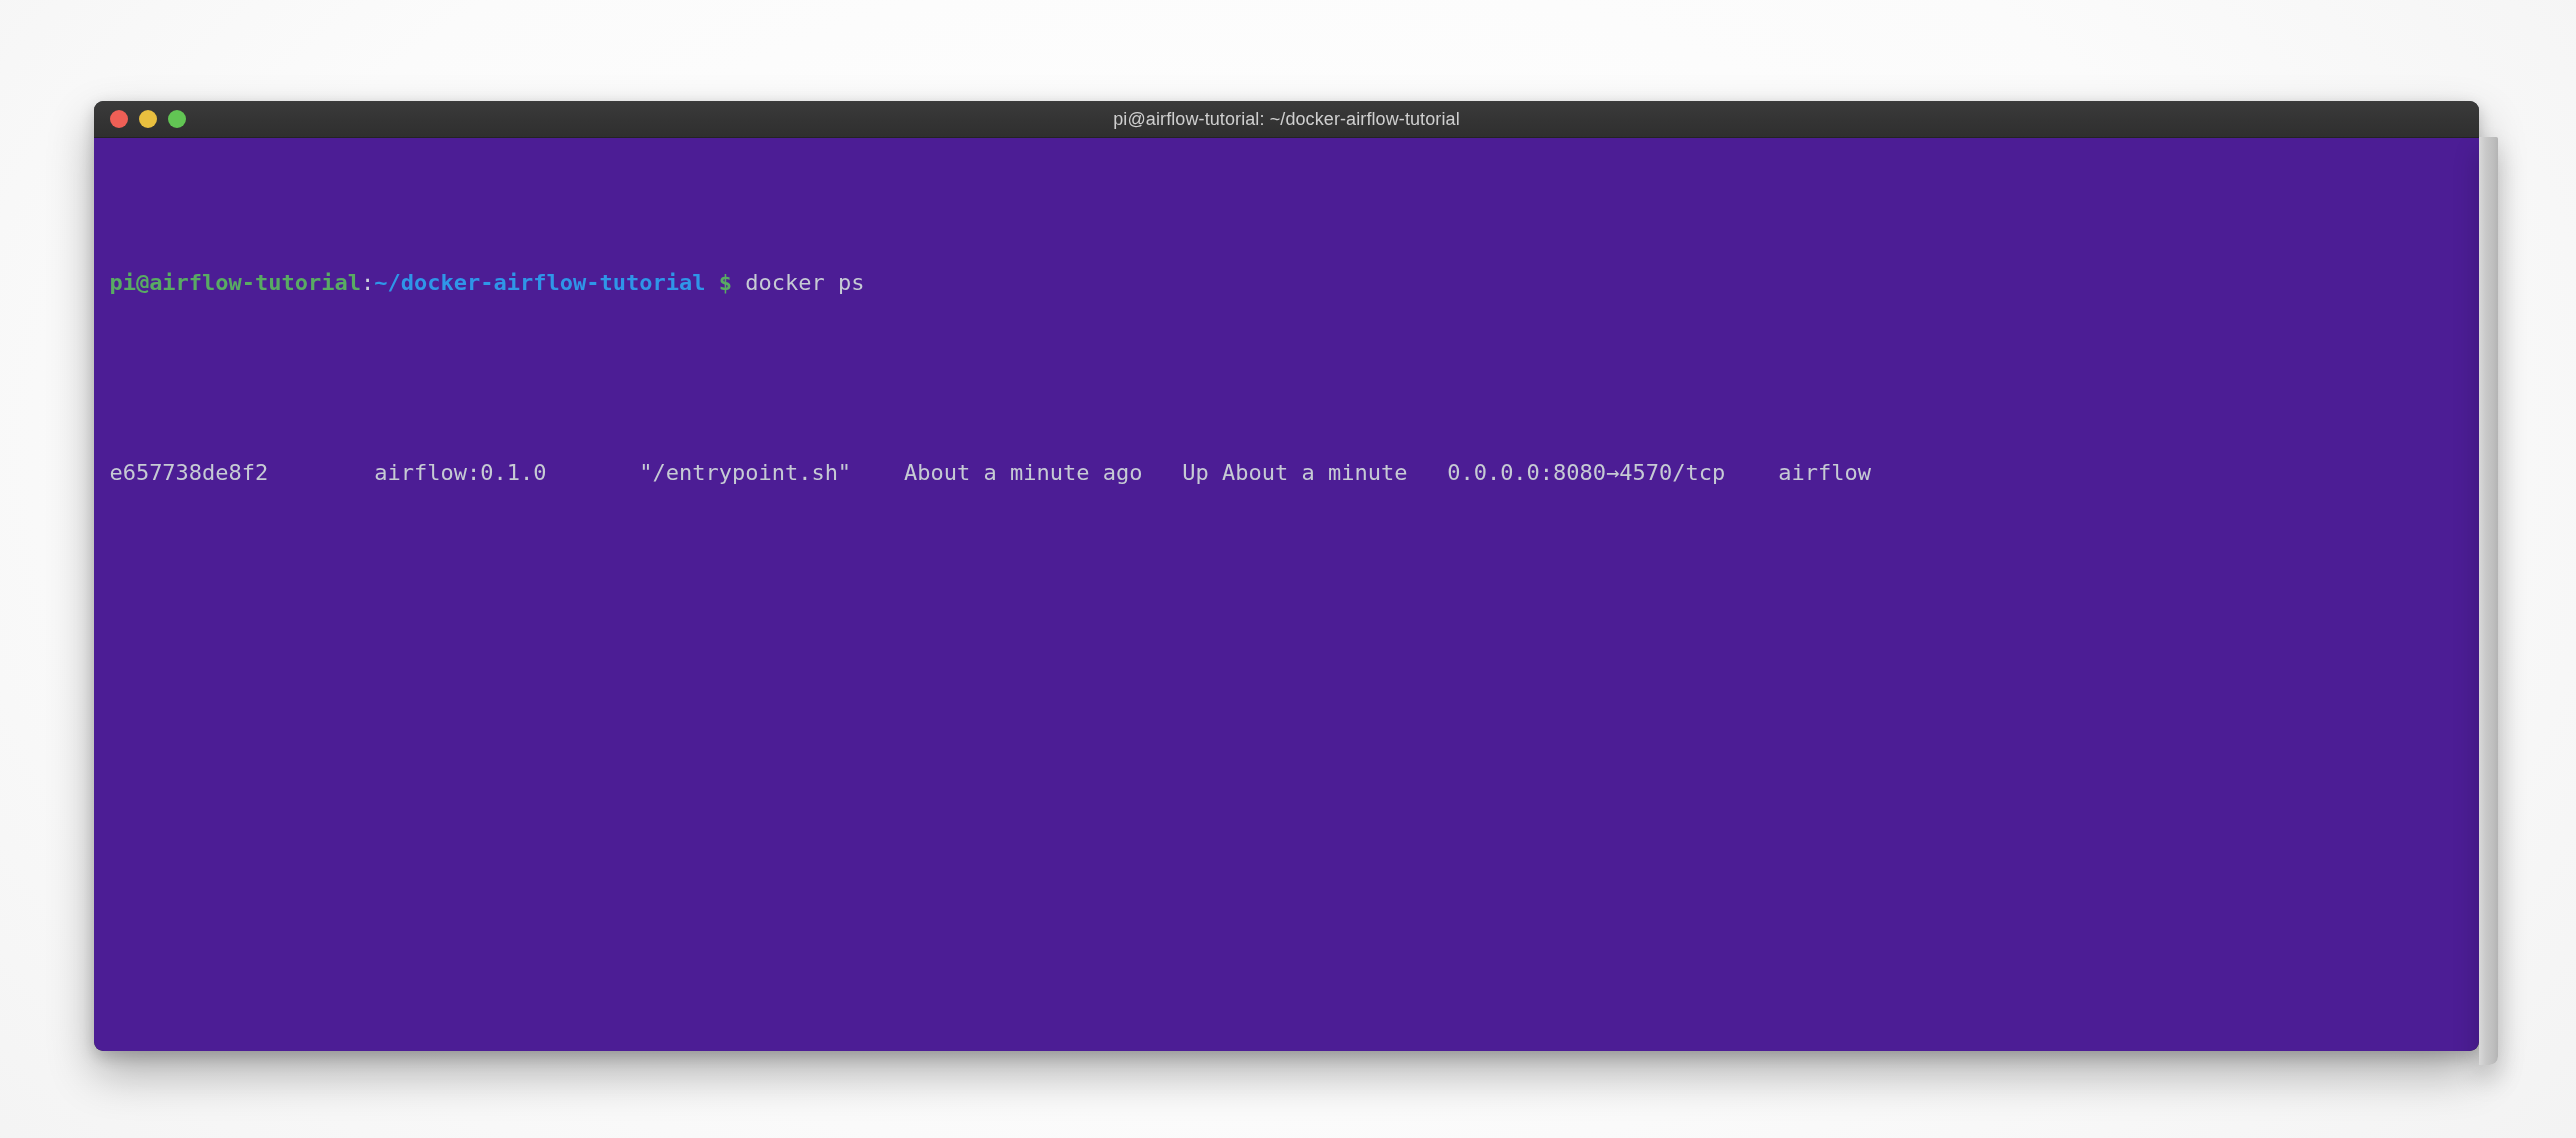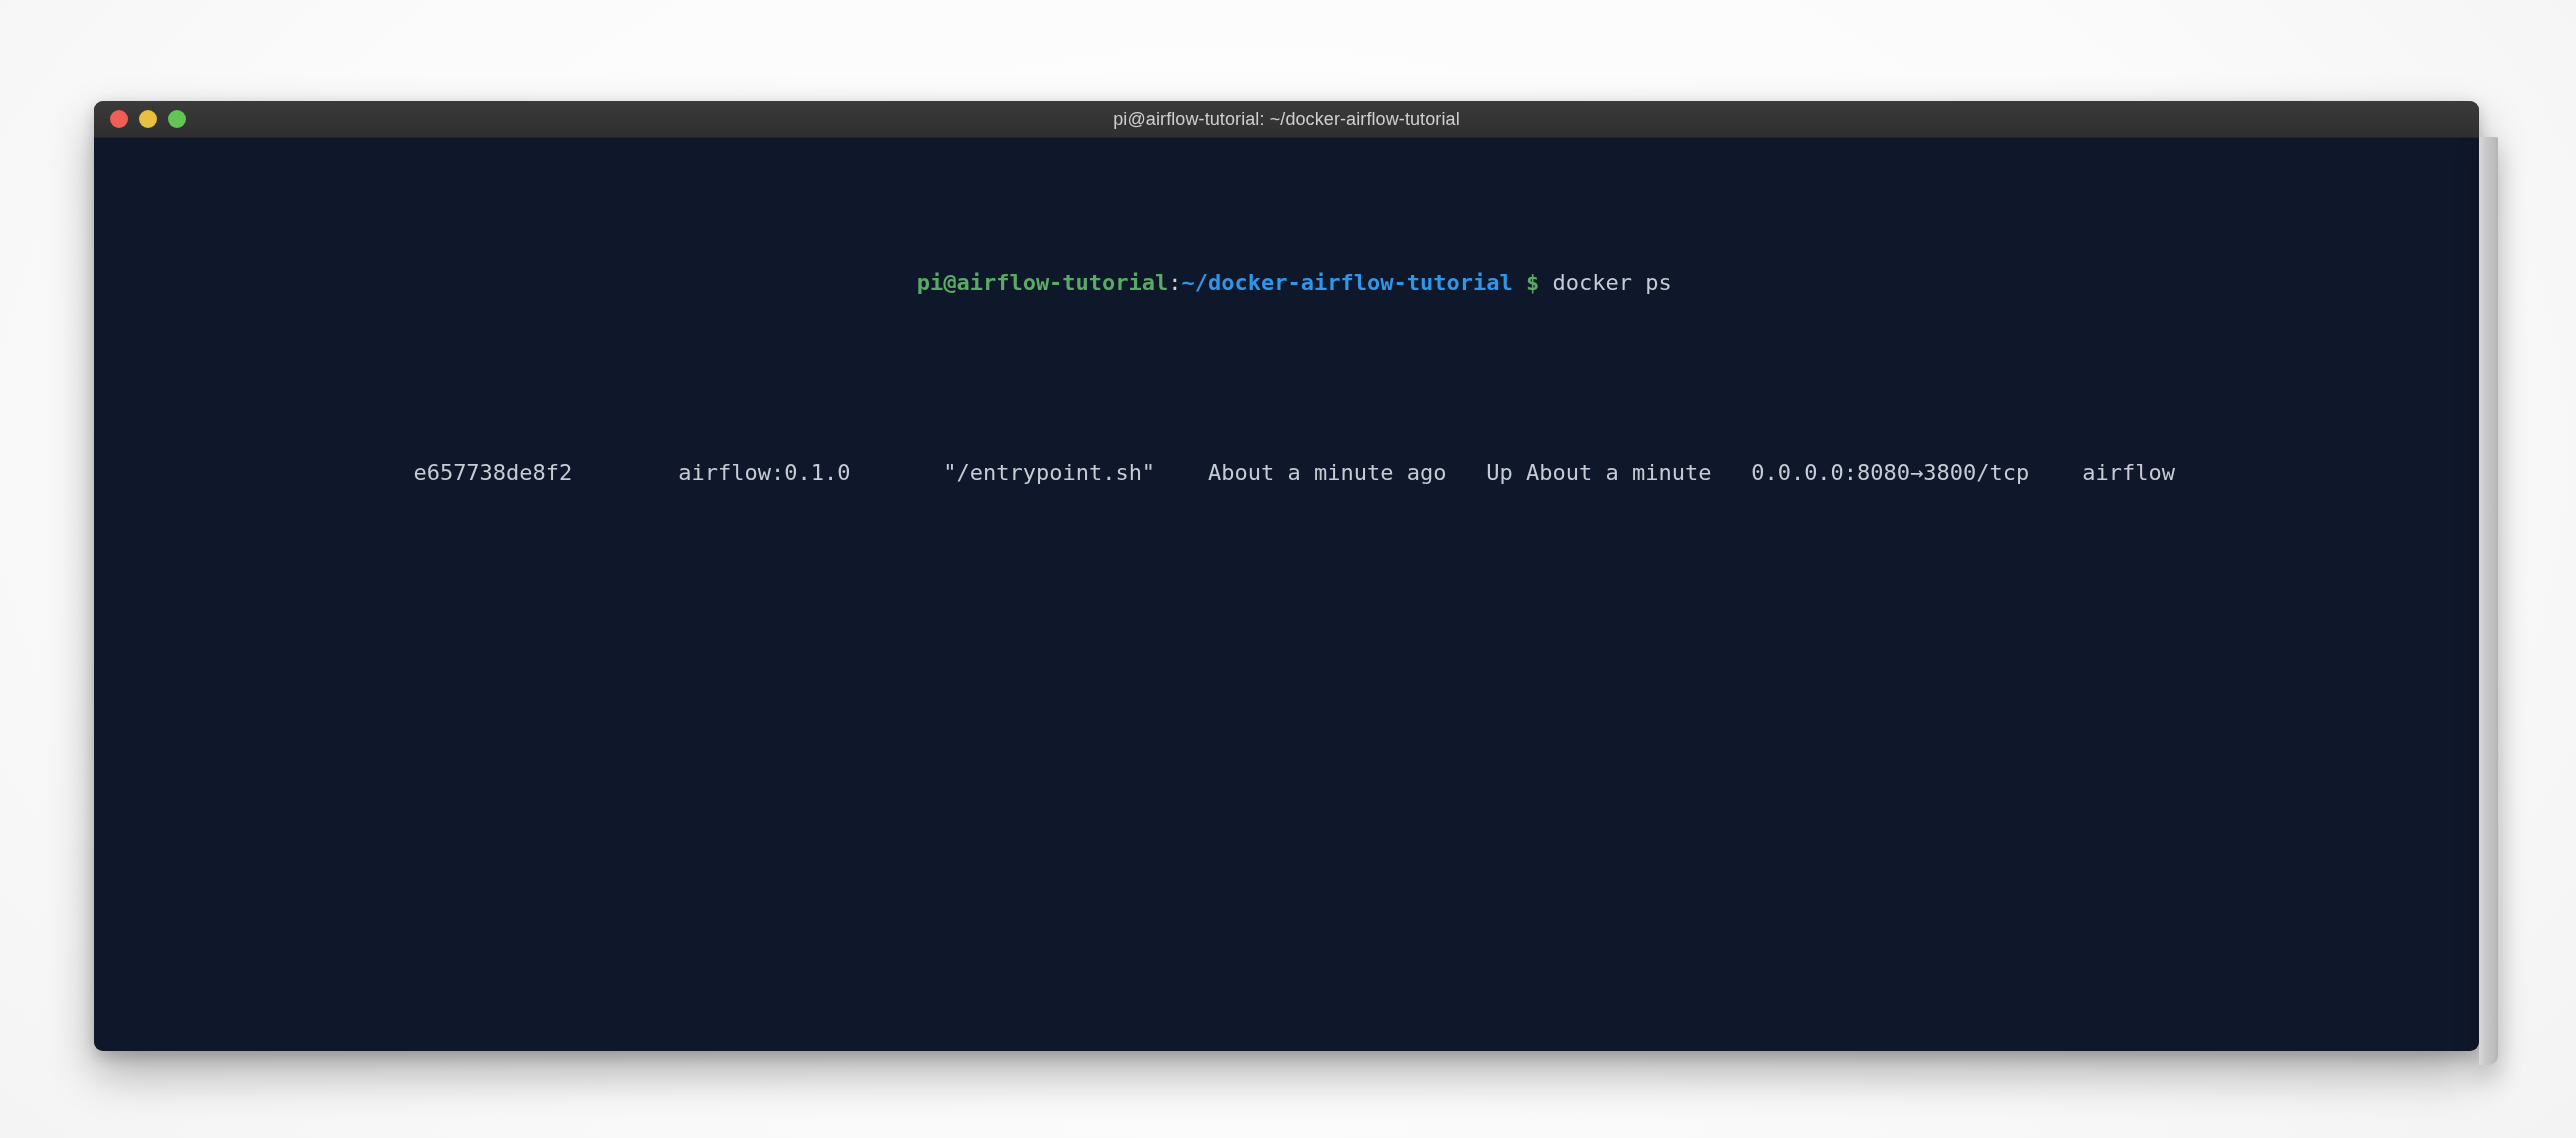--- a/index.html
+++ b/index.html
@@ -88,27 +88,26 @@
     font-size: 18px;
     color: #cfcfcf;
     letter-spacing: 0.1px;
     pointer-events: none;
     white-space: nowrap;
   }
 
   
   .term-body {
     height: calc(100% - 37px);
-    background: #0f172a;
+    background: #4c1d95;
     border-bottom-left-radius: 9.4px;
     border-bottom-right-radius: 9.4px;
     padding: 12px 0 0 15.4px;
     box-sizing: border-box;
     overflow: hidden;
-    text-align: center;
   }
 
   .screen {
     font-family: "DejaVu Sans Mono", "Liberation Mono", monospace;
     font-size: 22px;
     line-height: 38px;
     color: #c6cbd4;
     white-space: pre;
     letter-spacing: 0px;
   }
@@ -146,21 +145,21 @@
       </div>
       <div class="win-title">pi@airflow-tutorial: ~/docker-airflow-tutorial</div>
     </div>
 
     <div class="term-body">
       <div class="screen">
 
         <div class="line"><span class="fg-green">pi@airflow-tutorial</span><span class="fg-white">:</span><span class="fg-blue">~/docker-airflow-tutorial</span><span class="fg-white"> </span><span class="fg-green">$</span><span class="fg-white"> </span><span class="fg-fg">docker ps</span></div>
 
 
-        <div class="line">e657738de8f2        airflow:0.1.0       "/entrypoint.sh"    About a minute ago   Up About a minute   0.0.0.0:8080→3800/tcp    airflow</div>
+        <div class="line">e657738de8f2        airflow:0.1.0       "/entrypoint.sh"    About a minute ago   Up About a minute   0.0.0.0:8080→4570/tcp    airflow</div>
 
 
       </div>
     </div>
 
   </div>
 </div>
 
 
 </body></html>

